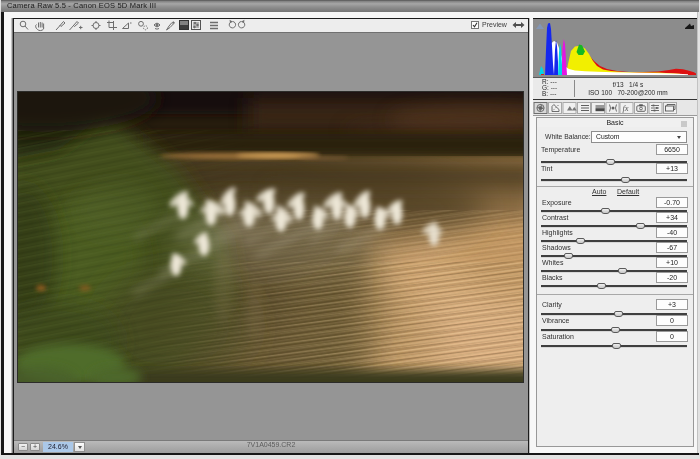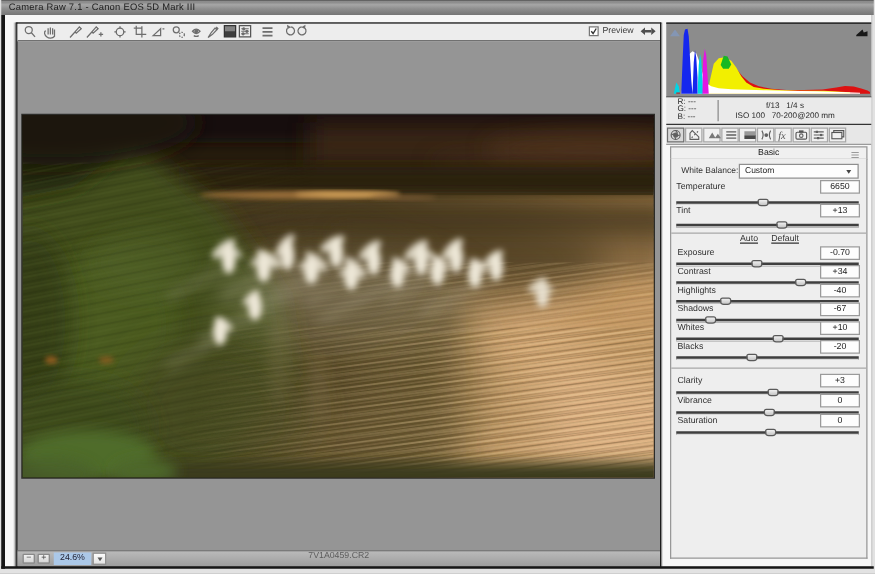--- a/index.html
+++ b/index.html
@@ -36,21 +36,21 @@
 .pvalbox{position:absolute;left:656px;width:32px;height:11px;background:#fdfdfd;border:1px solid #9a9a9a;box-sizing:border-box;text-align:center;font-size:7px;line-height:9px;color:#222;}
 .ptrack{position:absolute;left:541px;width:146px;height:2px;background:#3f3f3f;border-bottom:1px solid #d8d8d8;}
 .pthumb{position:absolute;width:9px;height:6px;background:linear-gradient(#efefef,#c6c6c6);border:1px solid #5a5a5a;border-radius:2px 2px 3px 3px;box-sizing:border-box;}
 .pdivider{position:absolute;left:537px;width:156px;height:1px;background:#a8a8a8;}
 #wbdrop{left:591px;top:131px;width:96px;height:12px;background:#fdfdfd;border:1px solid #8e8e8e;box-sizing:border-box;font-size:6.8px;line-height:10px;color:#222;padding-left:4px;}
 .link{font-size:7px;color:#333;text-decoration:underline;}
 </style>
 </head>
 <body>
 <div id="titlebar" class="abs"></div>
-<div id="titletext" class="abs">Camera Raw 7.1  -  Canon EOS 5D Mark III</div>
+<div id="titletext" class="abs">Camera Raw 5.5  -  Canon EOS 5D Mark III</div>
 <div id="dialogbg" class="abs"></div>
 <div id="leftborder" class="abs"></div>
 <div id="rightline" class="abs"></div>
 <div id="canvasframe" class="abs"></div>
 <div id="toolbar" class="abs"></div>
 <div id="toolicons" class="abs" style="left:14px;top:19px;">
     <svg width="250" height="13">
   <g stroke="#6e6e6e" fill="none" stroke-width="1">
     <circle cx="9" cy="5" r="2.8"></circle>
         <path d="M11,7 L14,10.5"></path>

